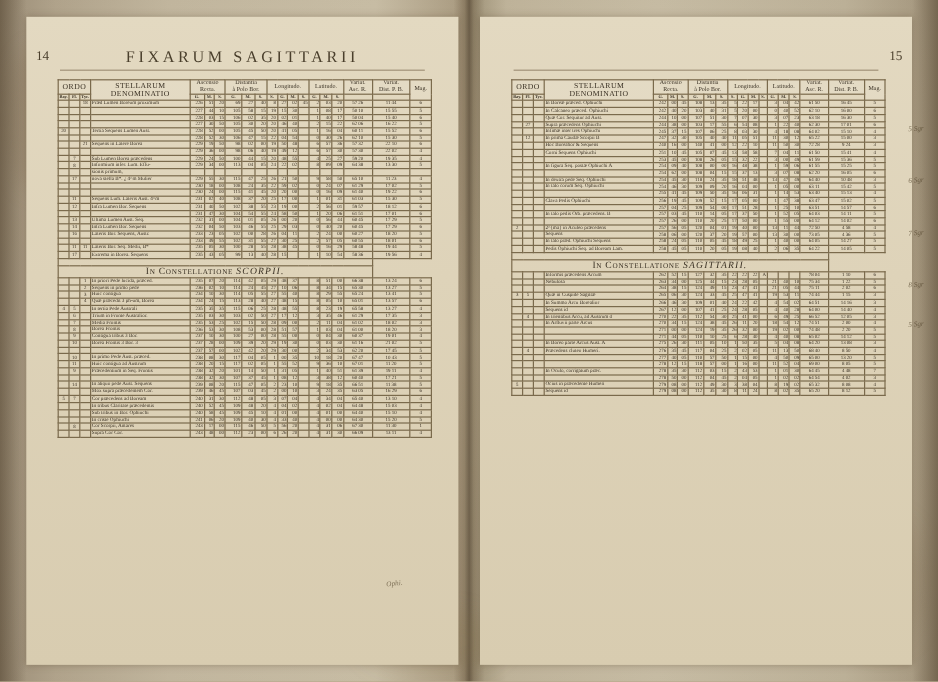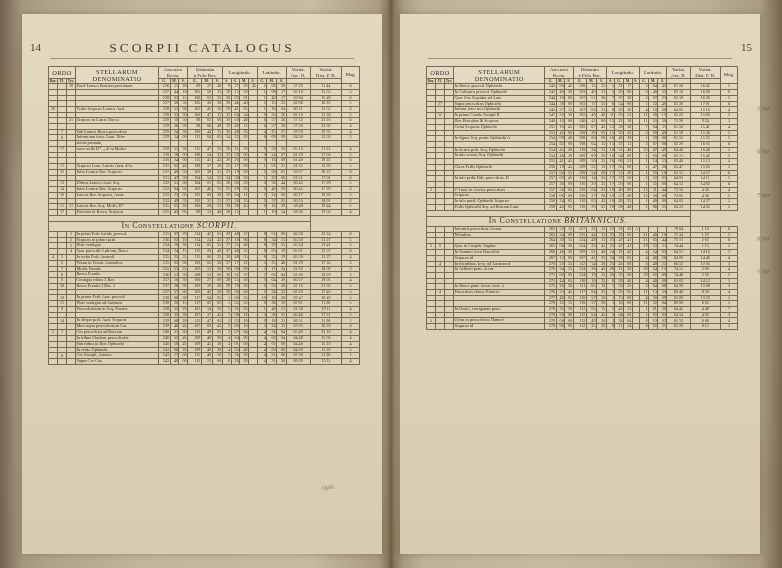--- a/index.html
+++ b/index.html
@@ -84,21 +84,21 @@
 
   <div class="gutter"></div>
 
   <div class="blotch" style="left:8px;top:40px;width:40px;height:120px;background:rgba(120,95,60,0.18);filter:blur(9px);"></div>
   <div class="blotch" style="left:700px;top:430px;width:70px;height:110px;background:rgba(120,95,60,0.16);filter:blur(11px);"></div>
   <div class="blotch" style="left:300px;top:510px;width:120px;height:50px;background:rgba(130,105,65,0.13);filter:blur(10px);"></div>
 
   <div class="leaf" id="leftleaf">
     <div class="page">
       <div class="folio" style="left:8px;">14</div>
-      <div class="hdr">SCORPII CATALOGUS</div>
+      <div class="hdr">FIXARUM SAGITTARII</div>
       <div class="rule"></div>
 
       <div class="tblwrap">
         <table class="cat">
           <thead>
             <tr class="hrow">
               <th colspan="3" class="big">ORDO</th>
               <th rowspan="2" class="big">
                 <div>STELLARUM</div>
                 <div>DENOMINATIO</div>
@@ -1708,21 +1708,21 @@
                 <td class="num">06</td>
                 <td class="num">35</td>
                 <td class="ctr">64 22</td>
                 <td class="ctr">14 05</td>
                 <td class="ctr">5</td>
               </tr>
               <tr class="spacer">
                 <td colspan="18"></td>
               </tr>
               <tr>
-                <td colspan="18" class="sec"><span>In Constellatione </span><i>BRITANNICUS.</i></td>
+                <td colspan="18" class="sec"><span>In Constellatione </span><i>SAGITTARII.</i></td>
               </tr>
               <tr>
                 <td class="ord"></td>
                 <td class="ord"></td>
                 <td class="ord"></td>
                 <td class="name">Informis præcedens Arcum</td>
                 <td class="num">262</td>
                 <td class="num">52</td>
                 <td class="num">15</td>
                 <td class="num">127</td>

